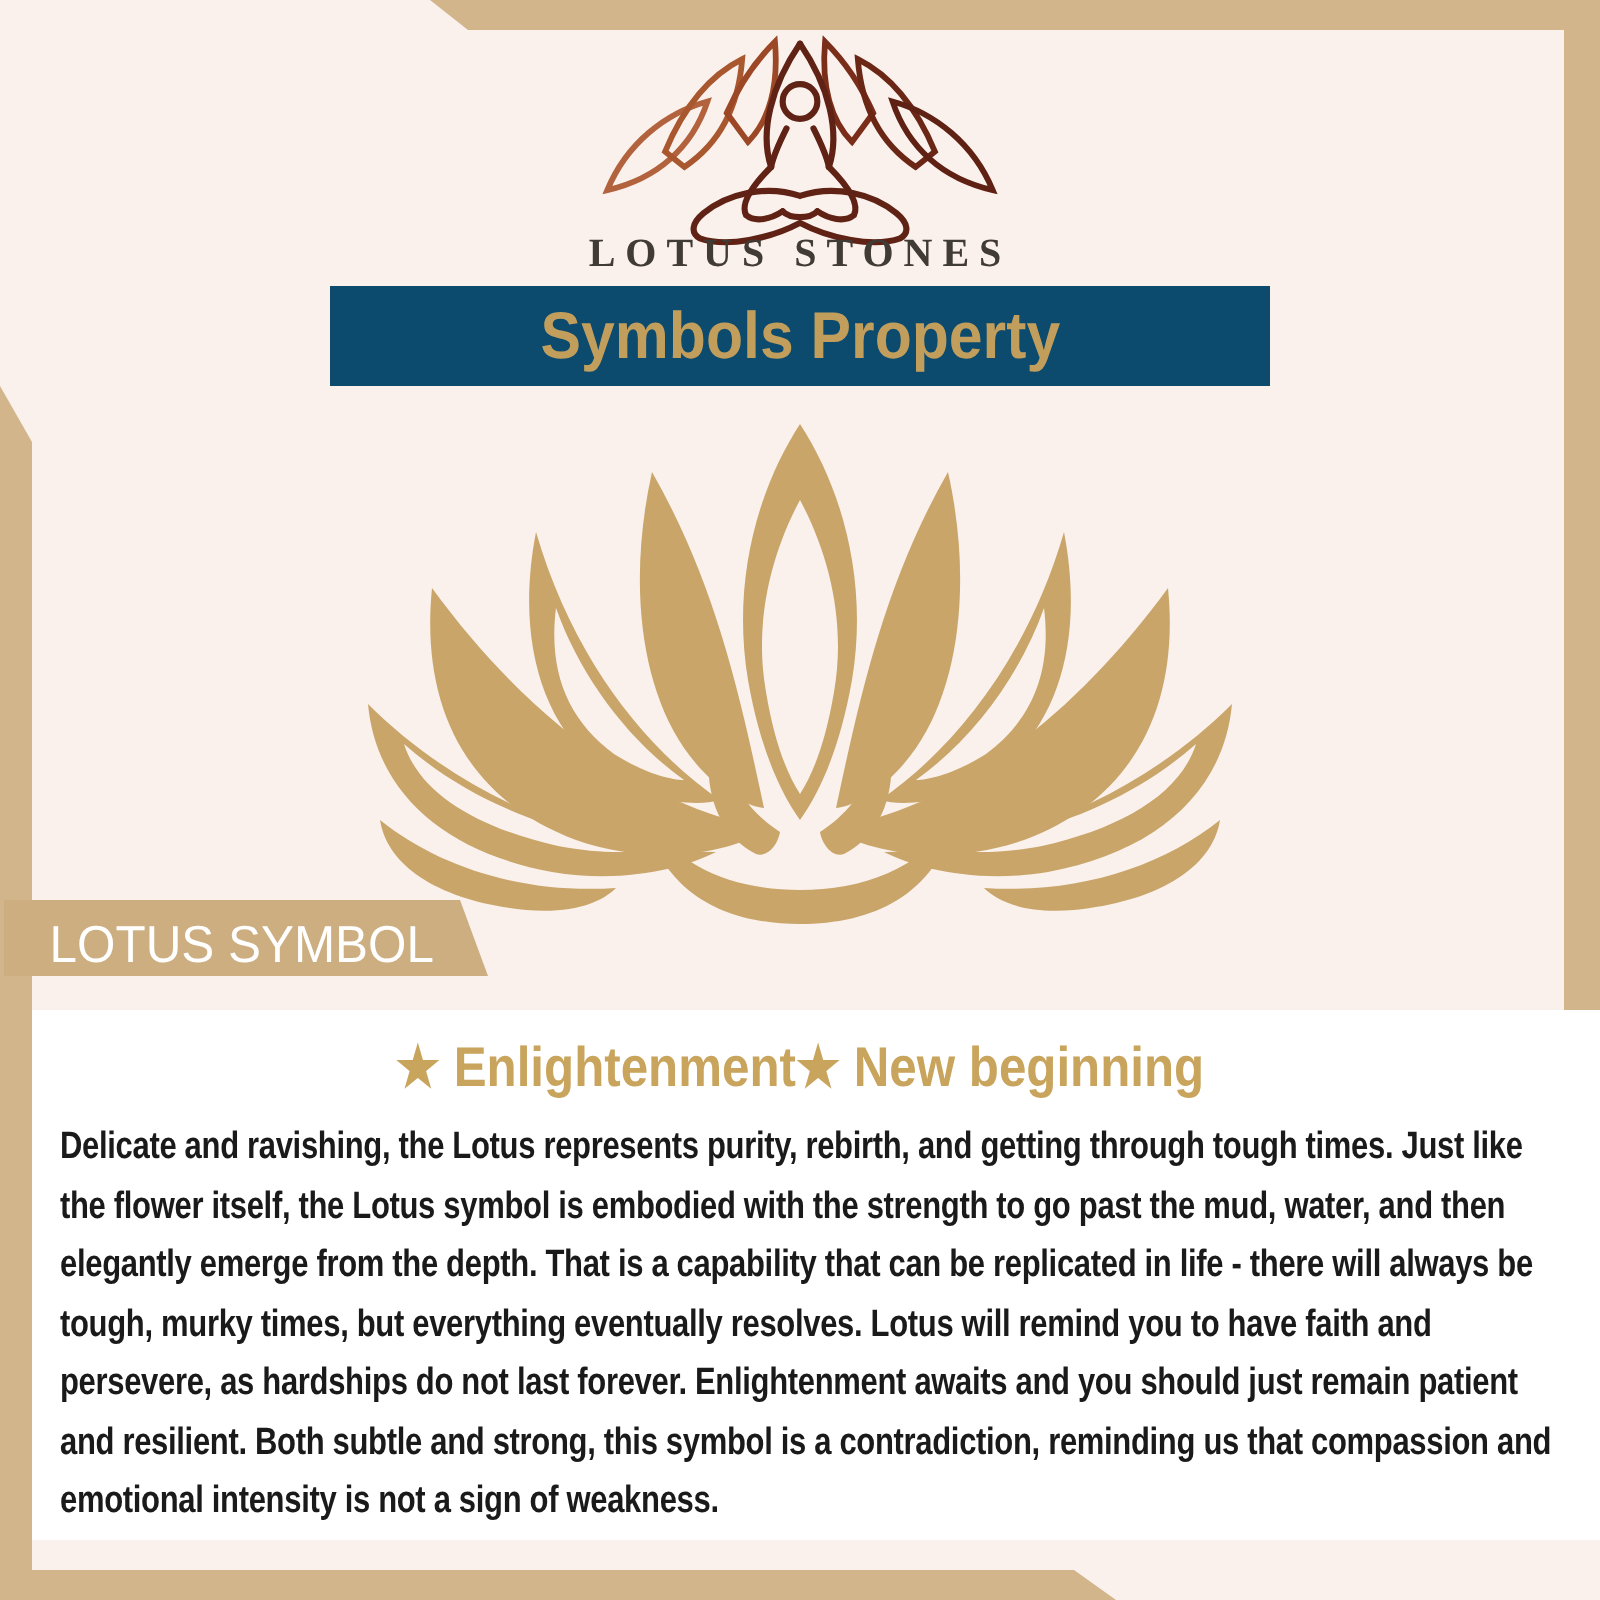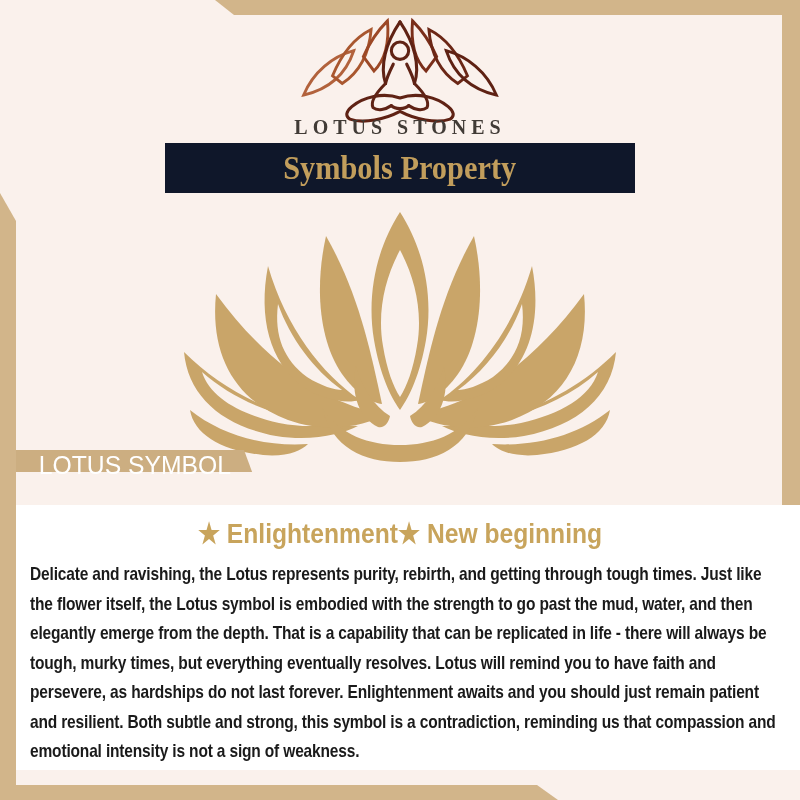--- a/index.html
+++ b/index.html
@@ -24,36 +24,36 @@
   
   .logo-svg{left:294px;top:16px;width:212px;height:108px;}
   .brand-name{
     left:0;top:116px;width:800px;text-align:center;
     font-family:"Liberation Serif",serif;font-size:20px;font-weight:600;
     letter-spacing:5px;color:#413b36;
   }
 
   
   .title-bar{
-    left:165px;top:143px;width:470px;height:50px;background:#0f172a;
-    display:flex;align-items:center;justify-content:center;font-family:Liberation Serif, serif;
+    left:165px;top:143px;width:470px;height:50px;background:#0c4a6e;
+    display:flex;align-items:center;justify-content:center;
   }
   .title-text{
     font-size:33px;font-weight:700;color:#c29e5c;
     transform:scaleX(0.92);transform-origin:center;white-space:nowrap;
   }
 
   
   .lotus-svg{left:180px;top:204px;width:440px;height:262px;}
 
   
   .section-banner{
-    left:16px;top:450px;width:242px;height:22px;background:#ccae81;
+    left:2px;top:450px;width:242px;height:38px;background:#ccae81;
     clip-path:polygon(0 0,228px 0,242px 38px,0 38px);
-    display:flex;align-items:flex-start;
+    display:flex;align-items:flex-end;
   }
   .section-banner-text{
     padding-left:24px;color:#ffffff;font-size:26px;font-weight:400;
     transform:scaleX(0.95);transform-origin:left center;white-space:nowrap;
   }
 
   
   .panel{left:16px;top:505px;width:784px;height:265px;background:#ffffff;}
   .content-heading{
     left:0;top:517px;width:800px;text-align:center;

